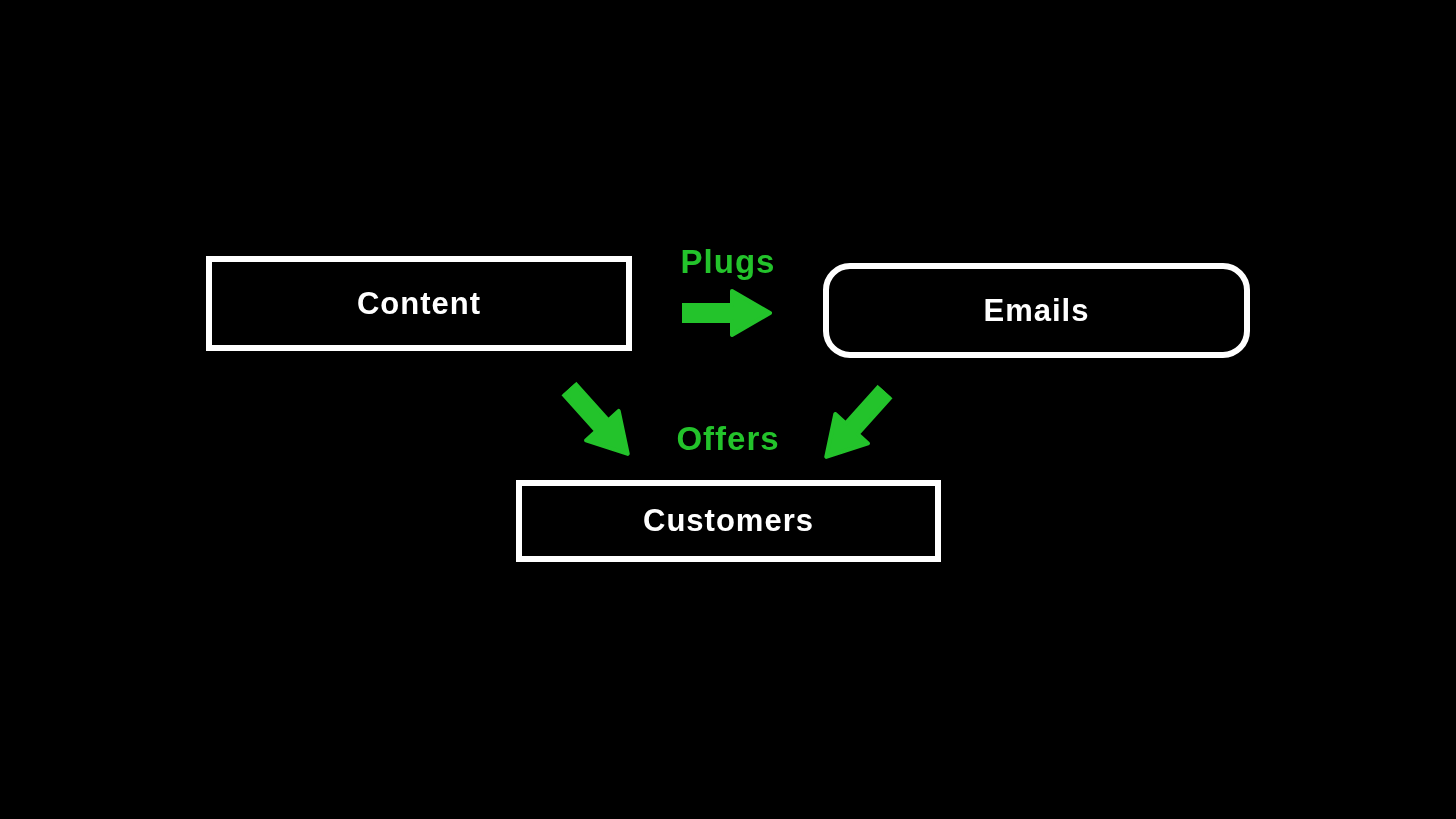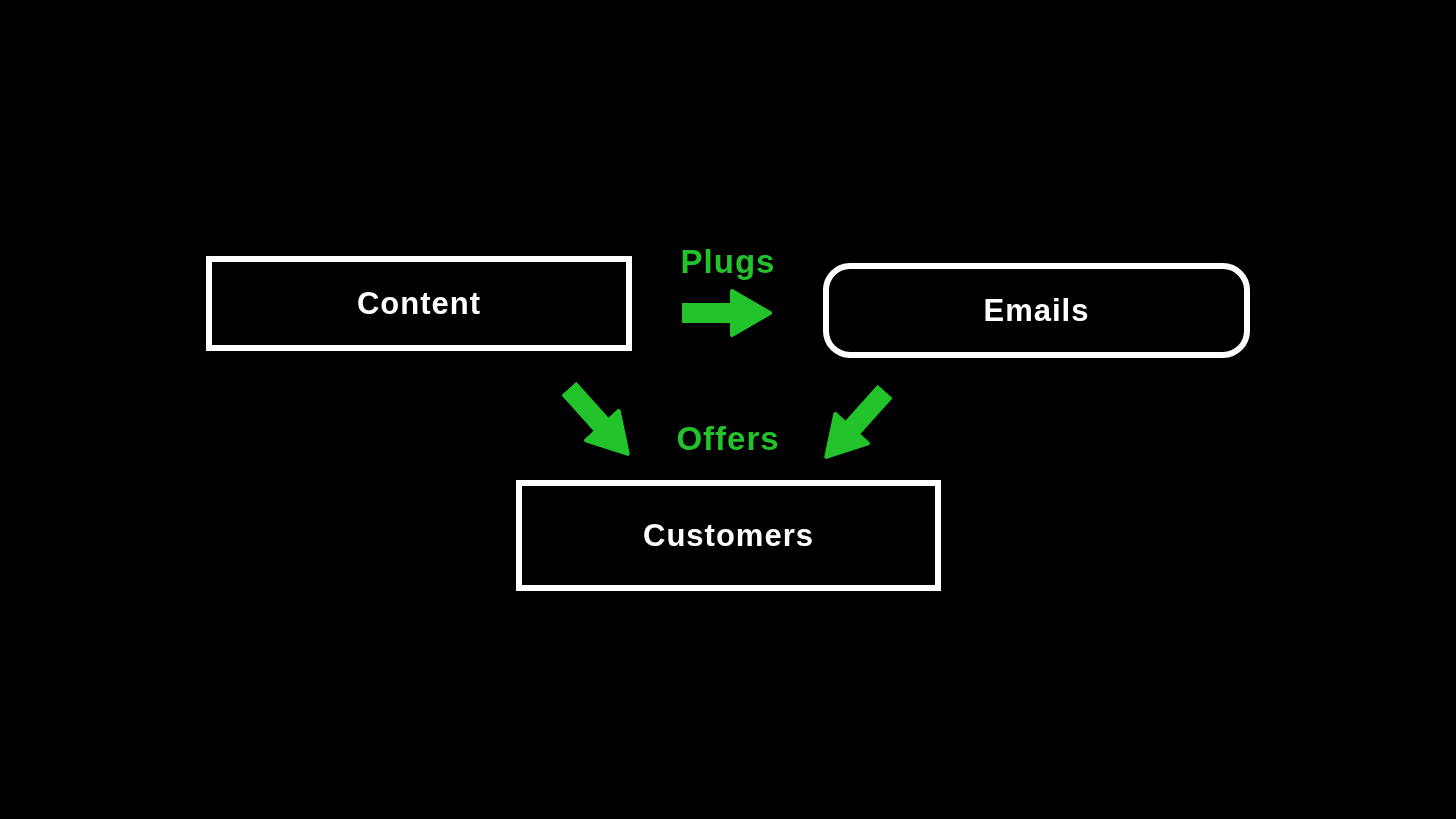--- a/index.html
+++ b/index.html
@@ -31,21 +31,21 @@
     justify-content: center;
   }
   .node-label {
     color: var(--label_text);
     font-size: 31px;
     font-weight: 800;
     letter-spacing: 1px;
   }
   .box-content   { left: 206px; top: 256px; width: 426px; height: 95px; }
   .box-emails    { left: 823px; top: 263px; width: 427px; height: 95px; border-radius: 27px; }
-  .box-customers { left: 516px; top: 480px; width: 425px; height: 111px; }
+  .box-customers { left: 516px; top: 480px; width: 425px; height: 82px; }
 
   .edge-label {
     position: absolute;
     color: var(--accent);
     font-size: 33px;
     font-weight: 800;
     letter-spacing: 1px;
     width: 240px;
     text-align: center;
   }

